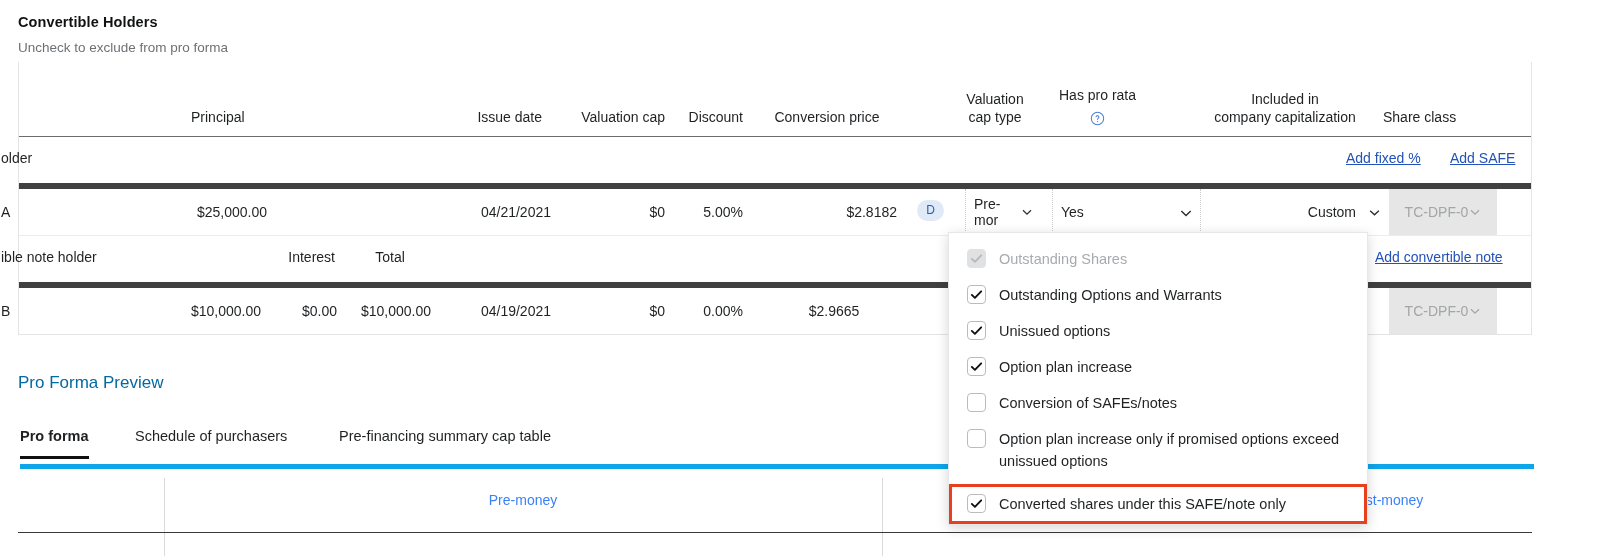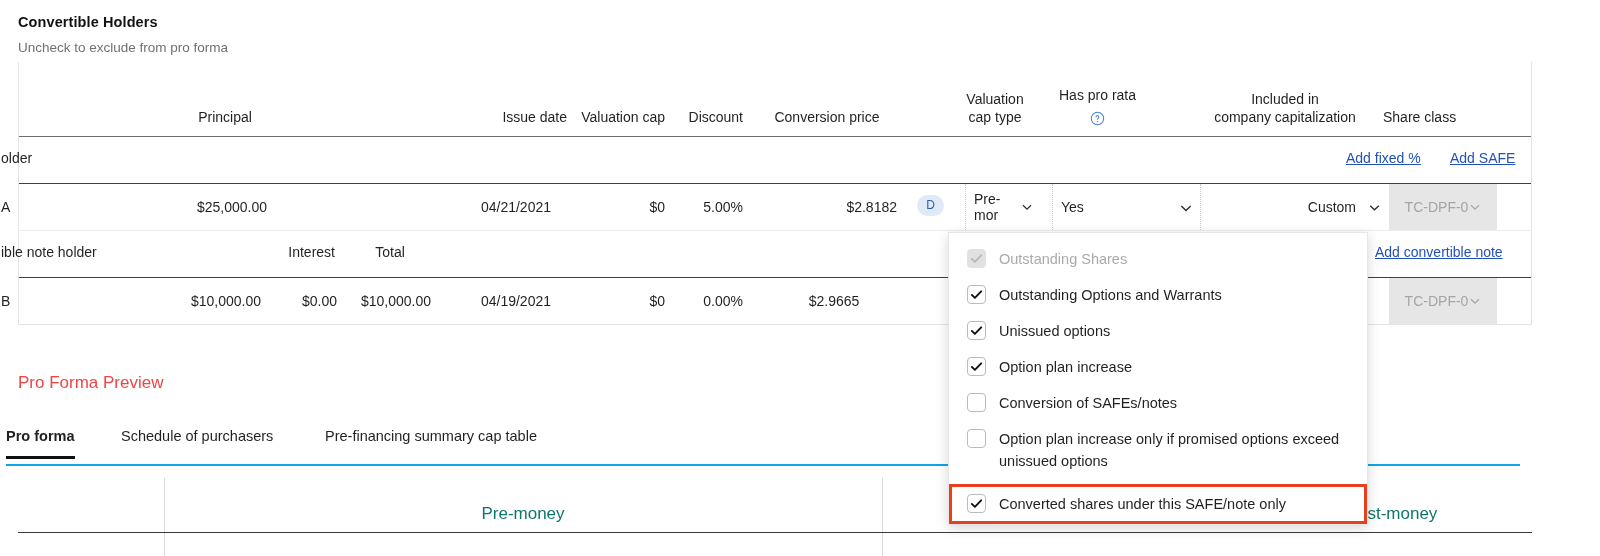--- a/index.html
+++ b/index.html
@@ -60,21 +60,21 @@
     white-space: nowrap;
   }
   .hcell.two-line {
     text-align: center;
     white-space: normal;
   }
 
   .subhead-row {
     position: relative;
     height: 46px;
-    border-bottom: 1px solid #404040;
+    border-bottom: 6px solid #404040;
   }
   .subhead-label {
     position: absolute;
     top: 13px;
     font-size: 14px;
     color: #1f2123;
     white-space: nowrap;
   }
   .link {
     color: #2251b8;
@@ -147,29 +147,29 @@
   }
   .chev svg { display: block; }
 
   
   .pf-title {
     position: absolute;
     left: 18px;
     top: 373px;
     font-size: 17px;
     font-weight: 400;
-    color: #ef4444;
+    color: #0369a1;
   }
   .tabs {
     position: absolute;
-    left: 6px;
+    left: 20px;
     top: 428px;
     width: 1514px;
     height: 36px;
-    border-bottom: 2px solid #0ea5e9;
+    border-bottom: 5px solid #0ea5e9;
   }
   .tab {
     position: absolute;
     top: 0;
     font-size: 14.5px;
     color: #1f2123;
     cursor: pointer;
     padding-bottom: 12px;
     white-space: nowrap;
   }
@@ -192,23 +192,23 @@
   }
   .pf-vline {
     position: absolute;
     top: 0;
     bottom: 0;
     width: 1px;
     background: #d9dadc;
   }
   .pf-hcell {
     position: absolute;
-    bottom: 8px;
-    font-size: 17px;
-    color: #0f766e;
+    bottom: 24px;
+    font-size: 14px;
+    color: #3b82f6;
     white-space: nowrap;
   }
   .pf-body {
     position: relative;
     height: 24px;
   }
 
   
   .dropdown {
     position: absolute;
@@ -264,22 +264,22 @@
 <body>
 
 <div class="section-head">
   <div class="section-title">Convertible Holders</div>
   <div class="section-sub">Uncheck to exclude from pro forma</div>
 </div>
 
 <div class="conv-table">
 
   <div class="conv-head">
-    <div class="hcell" style="left:160px; width:92px; text-align:center;">Principal</div>
-    <div class="hcell" style="left:430px; width:118px; text-align:right;">Issue date</div>
+    <div class="hcell" style="left:172px; width:92px; text-align:left;">Principal</div>
+    <div class="hcell" style="left:405px; width:118px; text-align:right;">Issue date</div>
     <div class="hcell" style="left:528px; width:118px; text-align:right;">Valuation cap</div>
     <div class="hcell" style="left:648px; width:76px; text-align:right;">Discount</div>
     <div class="hcell" style="left:738px; width:140px; text-align:center;">Conversion price</div>
     <div class="hcell two-line" style="left:930px; width:92px; bottom:10px;">
       <span>Valuation</span><br>
       <span>cap type</span>
     </div>
     <div class="hcell" style="left:1040px; bottom:10px; display:flex; align-items:center; gap:7px;flex-direction:column;">
       <span>Has pro rata</span>
       <span style="display:inline-block;width:15px;height:15px;">

